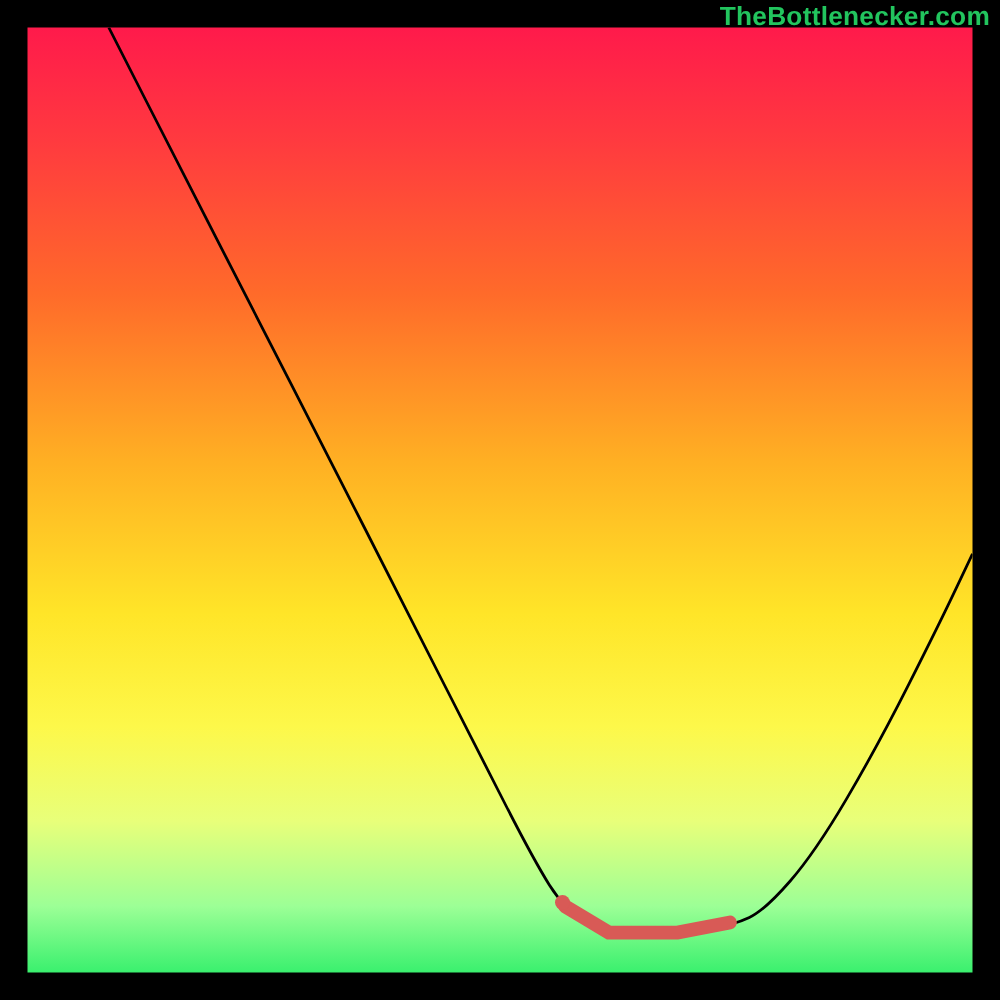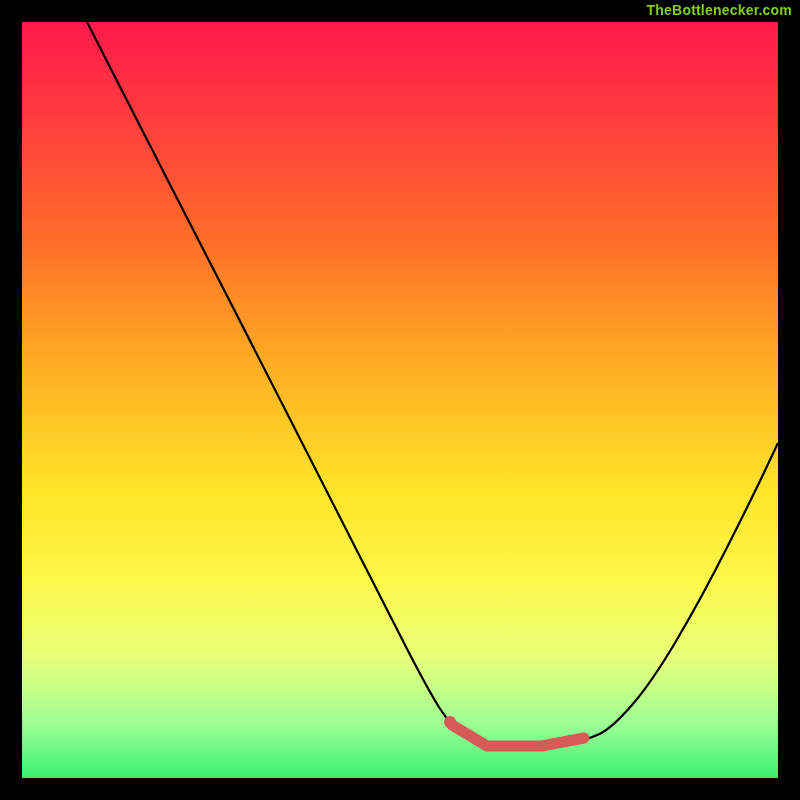--- a/index.html
+++ b/index.html
@@ -25,22 +25,22 @@
       #ffe528 62%,
       #fdf84a 74%,
       #e8ff7a 84%,
       #9cff96 93%,
       #3af06e 100%);
   }
   .watermark {
     position: absolute;
     top: 2px;
     right: 8px;
-    color: #84cc16;
-    font-size: 14px;
+    color: #22c55e;
+    font-size: 21px;
     font-weight: 600;
     letter-spacing: 0.2px;
     font-family: Arial, Helvetica, sans-serif;
   }
   svg.plot {
     position: absolute;
     left: 22px;
     top: 22px;
     width: 756px;
     height: 756px;

